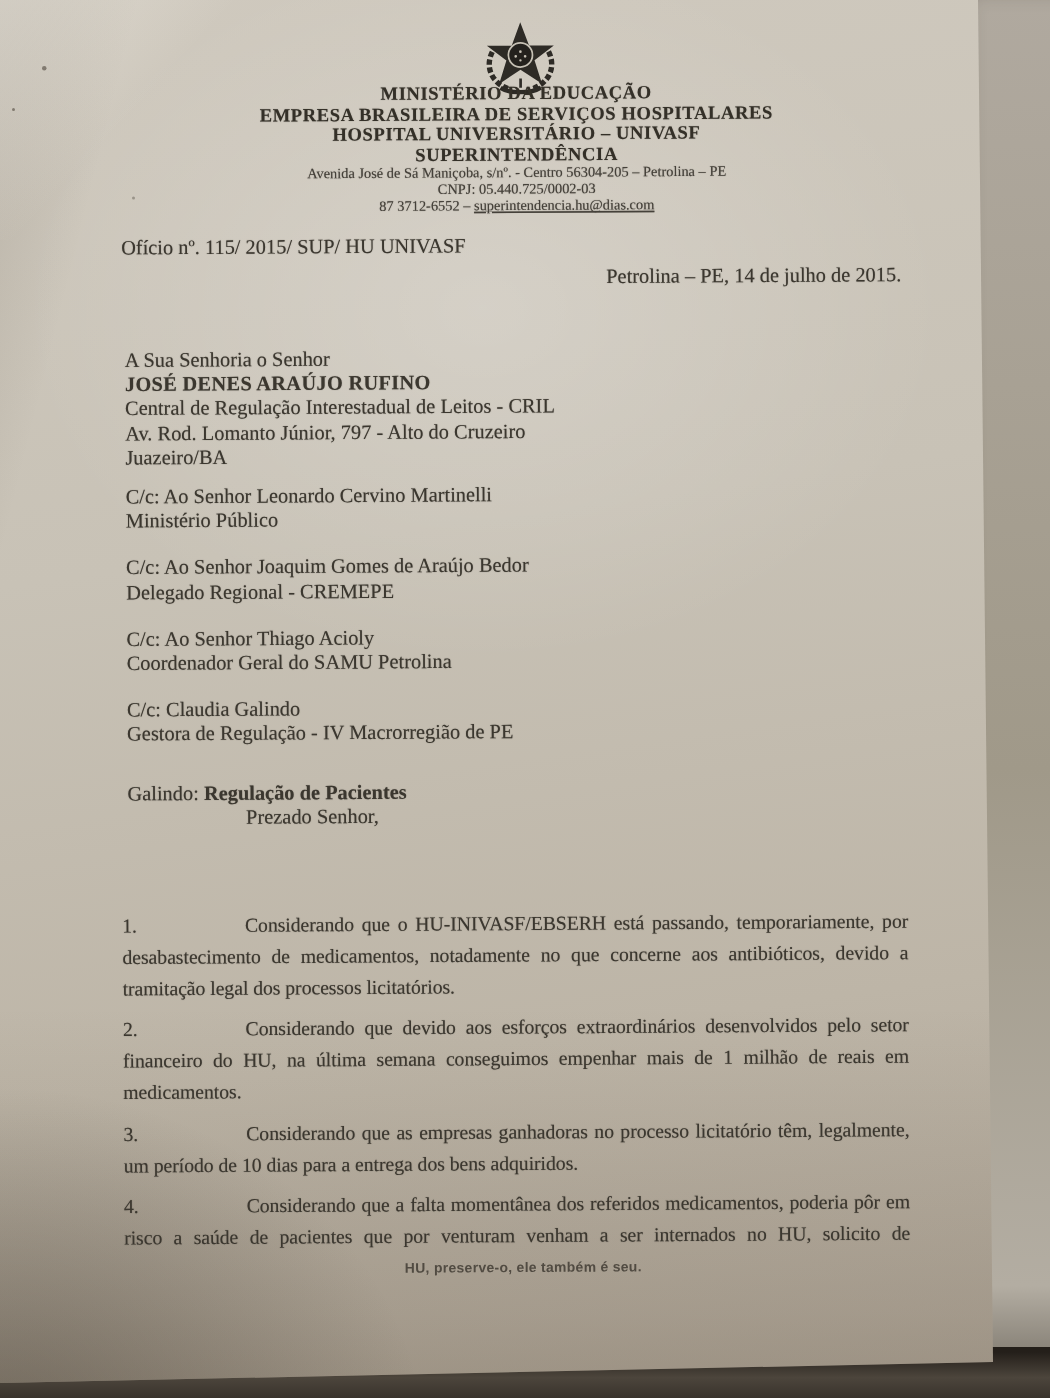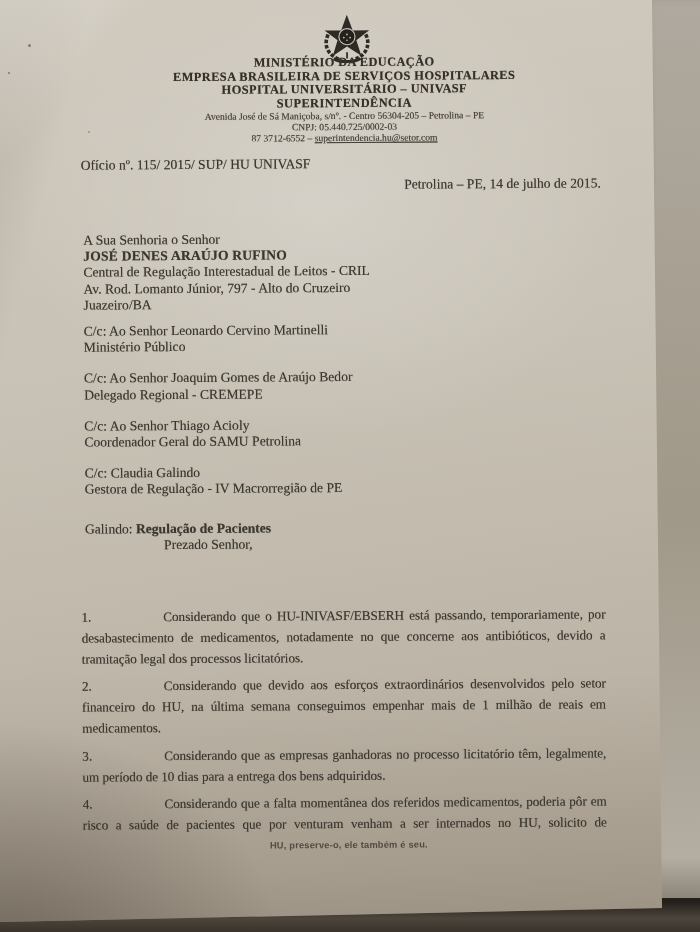--- a/index.html
+++ b/index.html
@@ -110,21 +110,21 @@
         <path d="M15 51 C22 55.5 38 55.5 45 51" stroke="#2e2b26" stroke-width="3.4" fill="none"></path>
       </svg>
 
       <div class="header">
         <div class="org-line">MINISTÉRIO DA EDUCAÇÃO</div>
         <div class="org-line">EMPRESA BRASILEIRA DE SERVIÇOS HOSPITALARES</div>
         <div class="org-line">HOSPITAL UNIVERSITÁRIO – UNIVASF</div>
         <div class="org-line">SUPERINTENDÊNCIA</div>
         <div class="small-line">Avenida José de Sá Maniçoba, s/nº. - Centro 56304-205 – Petrolina – PE</div>
         <div class="small-line">CNPJ: 05.440.725/0002-03</div>
-        <div class="small-line"><span>87 3712-6552 – </span><span class="u">superintendencia.hu@setor.com</span></div>
+        <div class="small-line"><span>87 3712-6552 – </span><span class="u">superintendencia.hu@dias.com</span></div>
       </div>
 
       <div class="ref">Ofício nº. 115/ 2015/ SUP/ HU UNIVASF</div>
       <div class="date">Petrolina – PE, 14 de julho de 2015.</div>
 
       <div class="recipient">
         <div>A Sua Senhoria o Senhor</div>
         <div class="name">JOSÉ DENES ARAÚJO RUFINO</div>
         <div>Central de Regulação Interestadual de Leitos - CRIL</div>
         <div>Av. Rod. Lomanto Júnior, 797 - Alto do Cruzeiro</div>

